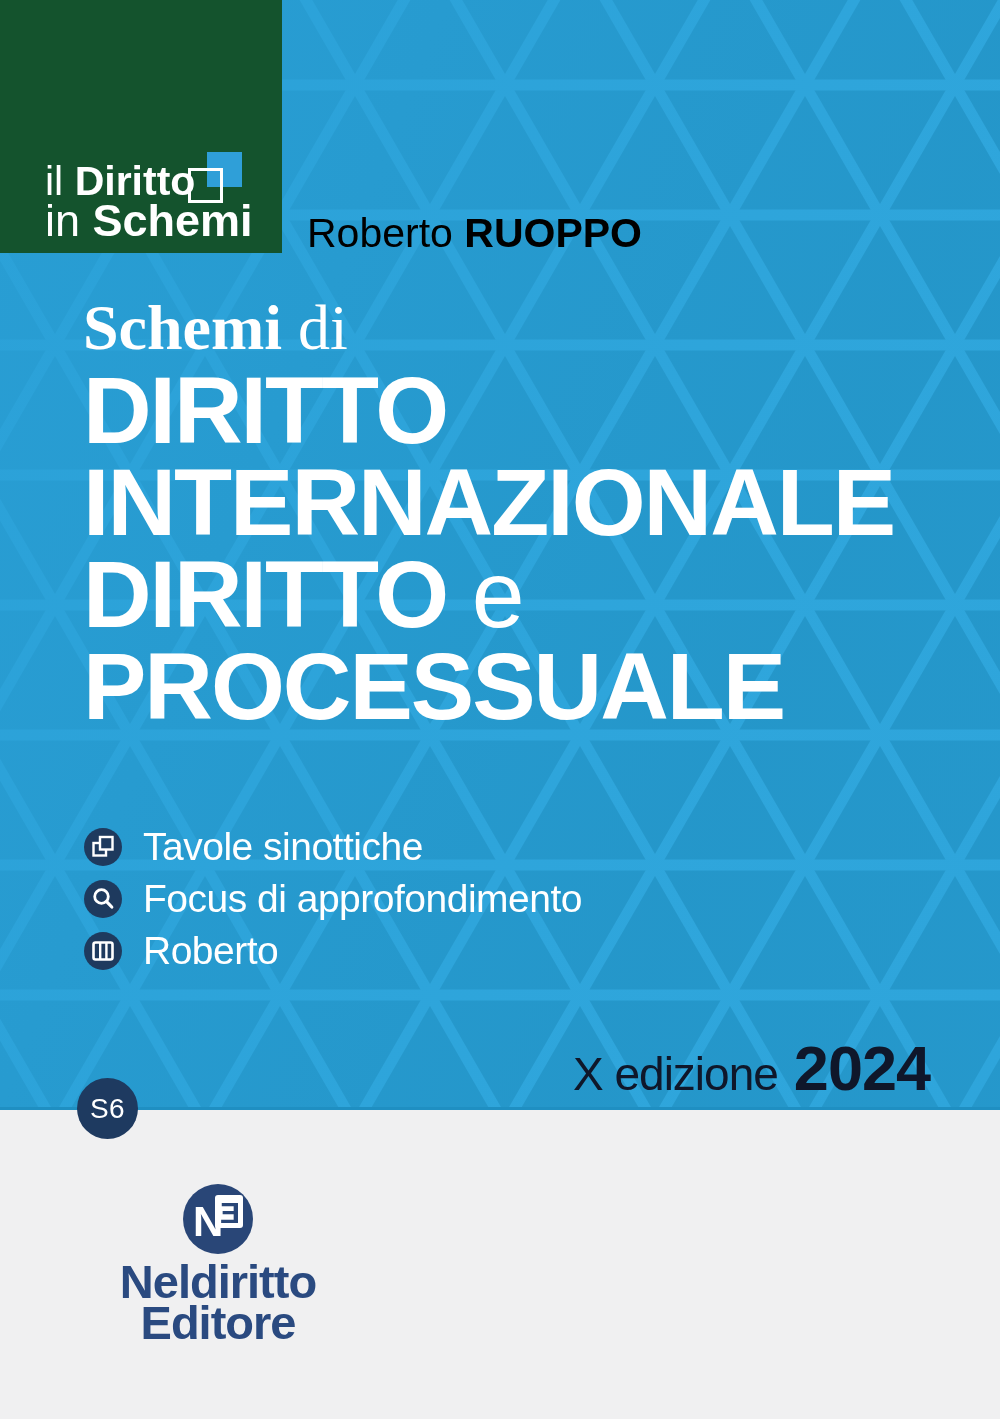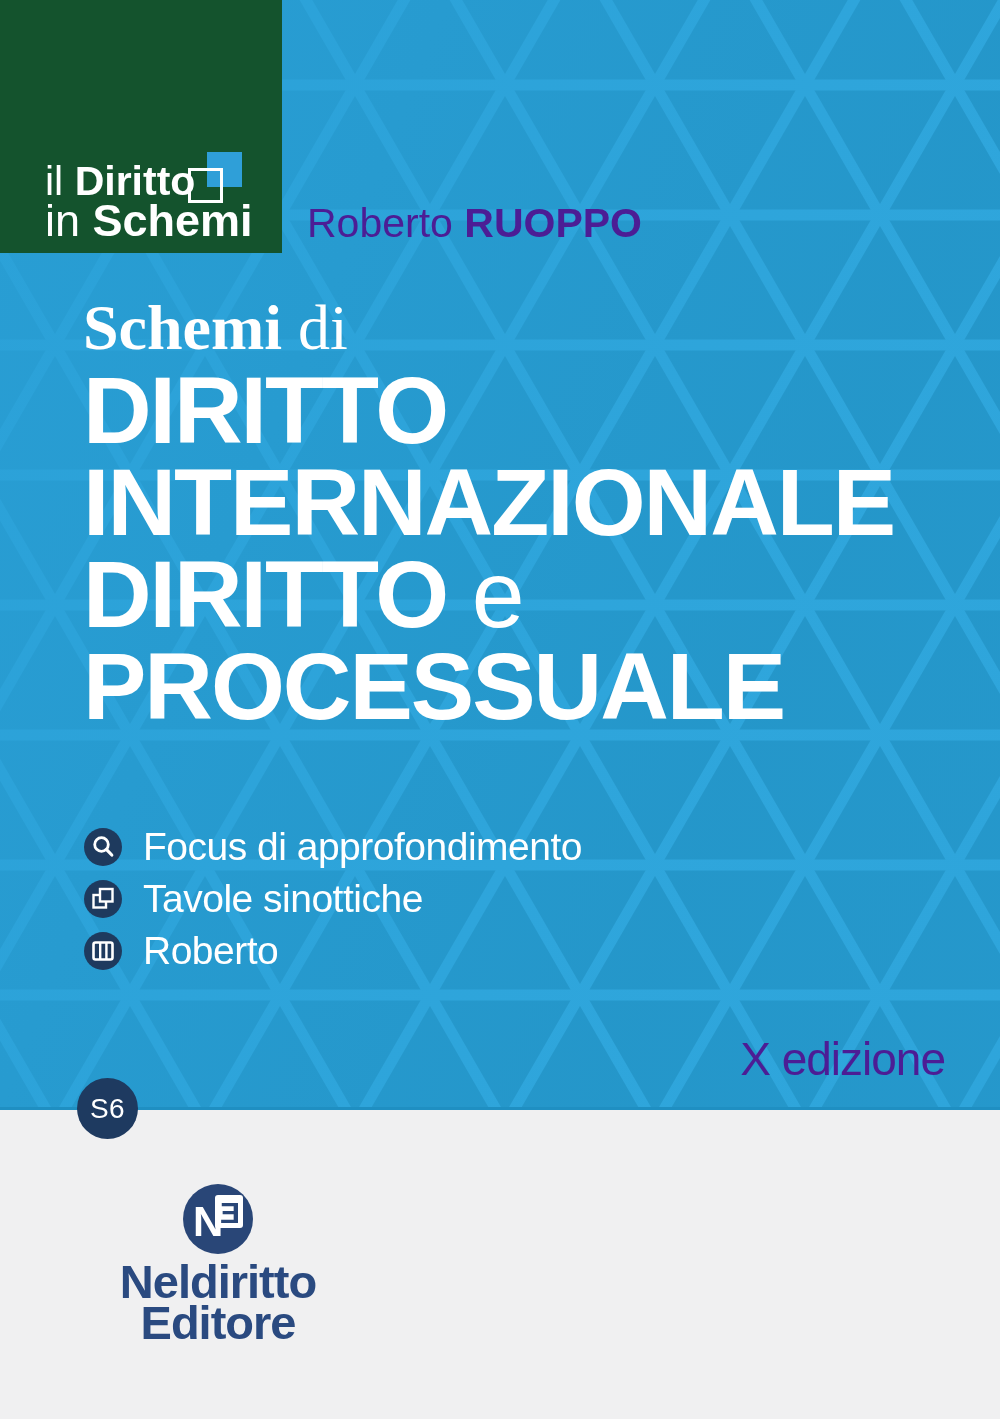--- a/index.html
+++ b/index.html
@@ -31,40 +31,40 @@
   
   .brand-box { left:0; top:0; width:282px; height:253px; background:#14532d; }
   .brand-line1 { left:45px; top:161px; font-size:41px; line-height:41px; color:#fff; white-space:nowrap; }
   .brand-line2 { left:45px; top:198px; font-size:45px; line-height:45px; color:#fff; white-space:nowrap; }
   .w-light { font-weight:400; }
   .w-bold  { font-weight:700; }
   .brand-sq-fill { left:207px; top:152px; width:35px; height:35px; background:#2f9fd8; }
   .brand-sq-outline { left:188px; top:168px; width:35px; height:35px; border:3px solid #ffffff; }
 
   
-  .author { left:307px; top:203px; font-size:41px; line-height:41px; color:#4c1d95; white-space:nowrap; }
+  .author { left:307px; top:213px; font-size:41px; line-height:41px; color:#000000; white-space:nowrap; }
 
   
   .title-block { left:83px; top:292px; color:#fff; }
   .title-intro { font-size:64px; line-height:72px; white-space:nowrap;font-family:Liberation Serif, serif; }
   .title-line  { font-size:95px; line-height:92px; font-weight:700; letter-spacing:-2px; white-space:nowrap; }
   .conj { font-weight:400; letter-spacing:0; }
 
   
   .features { left:84px; top:826px; }
   .feature-row { display:flex; align-items:center; height:42px; margin-bottom:10px; }
   .feature-icon {
     width:38px; height:38px; border-radius:50%;
     background:#1e3a5e; flex:0 0 38px;
     display:flex; align-items:center; justify-content:center;
   }
   .feature-label { margin-left:21px; font-size:39px; letter-spacing:-0.5px; color:#fff; white-space:nowrap; }
 
   
-  .edition { right:55px; top:1032px; display:flex; align-items:baseline; color:#4c1d95; }
+  .edition { right:70px; top:1032px; display:flex; align-items:baseline; color:#0f172a; }
   .edition-label { font-size:46px; font-weight:400; letter-spacing:-1px; white-space:nowrap; }
   .edition-year  { font-size:63px; font-weight:700; margin-left:16px; letter-spacing:-1px; }
 
   
   .series-badge {
     left:77px; top:1078px; width:61px; height:61px; border-radius:50%;
     background:#1e3a60; color:#fff;
     display:flex; align-items:center; justify-content:center;
     font-size:28px; font-weight:400; letter-spacing:0.5px;
     z-index:5;
@@ -117,52 +117,53 @@
     <div class="title-line">INTERNAZIONALE</div>
     <div class="title-line"><span>DIRITTO</span> <span class="conj">e</span></div>
     <div class="title-line">PROCESSUALE</div>
   </div>
 
   <div class="abs features">
 
     <div class="feature-row">
       <div class="feature-icon">
         <svg width="38" height="38" viewBox="0 0 38 38">
+          <rect x="9.5" y="15" width="12.5" height="12.5" fill="none" stroke="#ffffff" stroke-width="2.4"></rect>
+          <rect x="16" y="9" width="12.5" height="12.5" fill="#1e3a5e" stroke="#ffffff" stroke-width="2.4"></rect>
+        </svg>
+      </div>
+      <div class="feature-label">Tavole sinottiche</div>
+    </div>
+
+    <div class="feature-row">
+      <div class="feature-icon">
+        <svg width="38" height="38" viewBox="0 0 38 38">
           <circle cx="17.5" cy="16.5" r="6.8" fill="none" stroke="#ffffff" stroke-width="2.8"></circle>
           <line x1="22.6" y1="21.6" x2="27.8" y2="27" stroke="#ffffff" stroke-width="3.2" stroke-linecap="round"></line>
         </svg>
       </div>
       <div class="feature-label">Focus di approfondimento</div>
-    </div>
-
-    <div class="feature-row">
-      <div class="feature-icon">
-        <svg width="38" height="38" viewBox="0 0 38 38">
-          <rect x="9.5" y="15" width="12.5" height="12.5" fill="none" stroke="#ffffff" stroke-width="2.4"></rect>
-          <rect x="16" y="9" width="12.5" height="12.5" fill="#1e3a5e" stroke="#ffffff" stroke-width="2.4"></rect>
-        </svg>
-      </div>
-      <div class="feature-label">Tavole sinottiche</div>
     </div>
 
     <div class="feature-row">
       <div class="feature-icon">
         <svg width="38" height="38" viewBox="0 0 38 38">
           <rect x="9.5" y="10.5" width="19" height="17" rx="2" fill="none" stroke="#ffffff" stroke-width="2.6"></rect>
           <line x1="16.2" y1="10.5" x2="16.2" y2="27.5" stroke="#ffffff" stroke-width="2.4"></line>
           <line x1="22.4" y1="10.5" x2="22.4" y2="27.5" stroke="#ffffff" stroke-width="2.4"></line>
         </svg>
       </div>
       <div class="feature-label">Roberto</div>
     </div>
 
   </div>
 
   <div class="abs edition">
     <span class="edition-label">X edizione</span>
+    <span class="edition-year">2024</span>
   </div>
 
   <div class="abs gray-strip"></div>
 
   <div class="abs series-badge">
     <span>S6</span>
   </div>
 
   <svg class="abs publisher-logo" width="72" height="72" viewBox="0 0 72 72">
     <circle cx="36" cy="36" r="35" fill="#294677"></circle>

